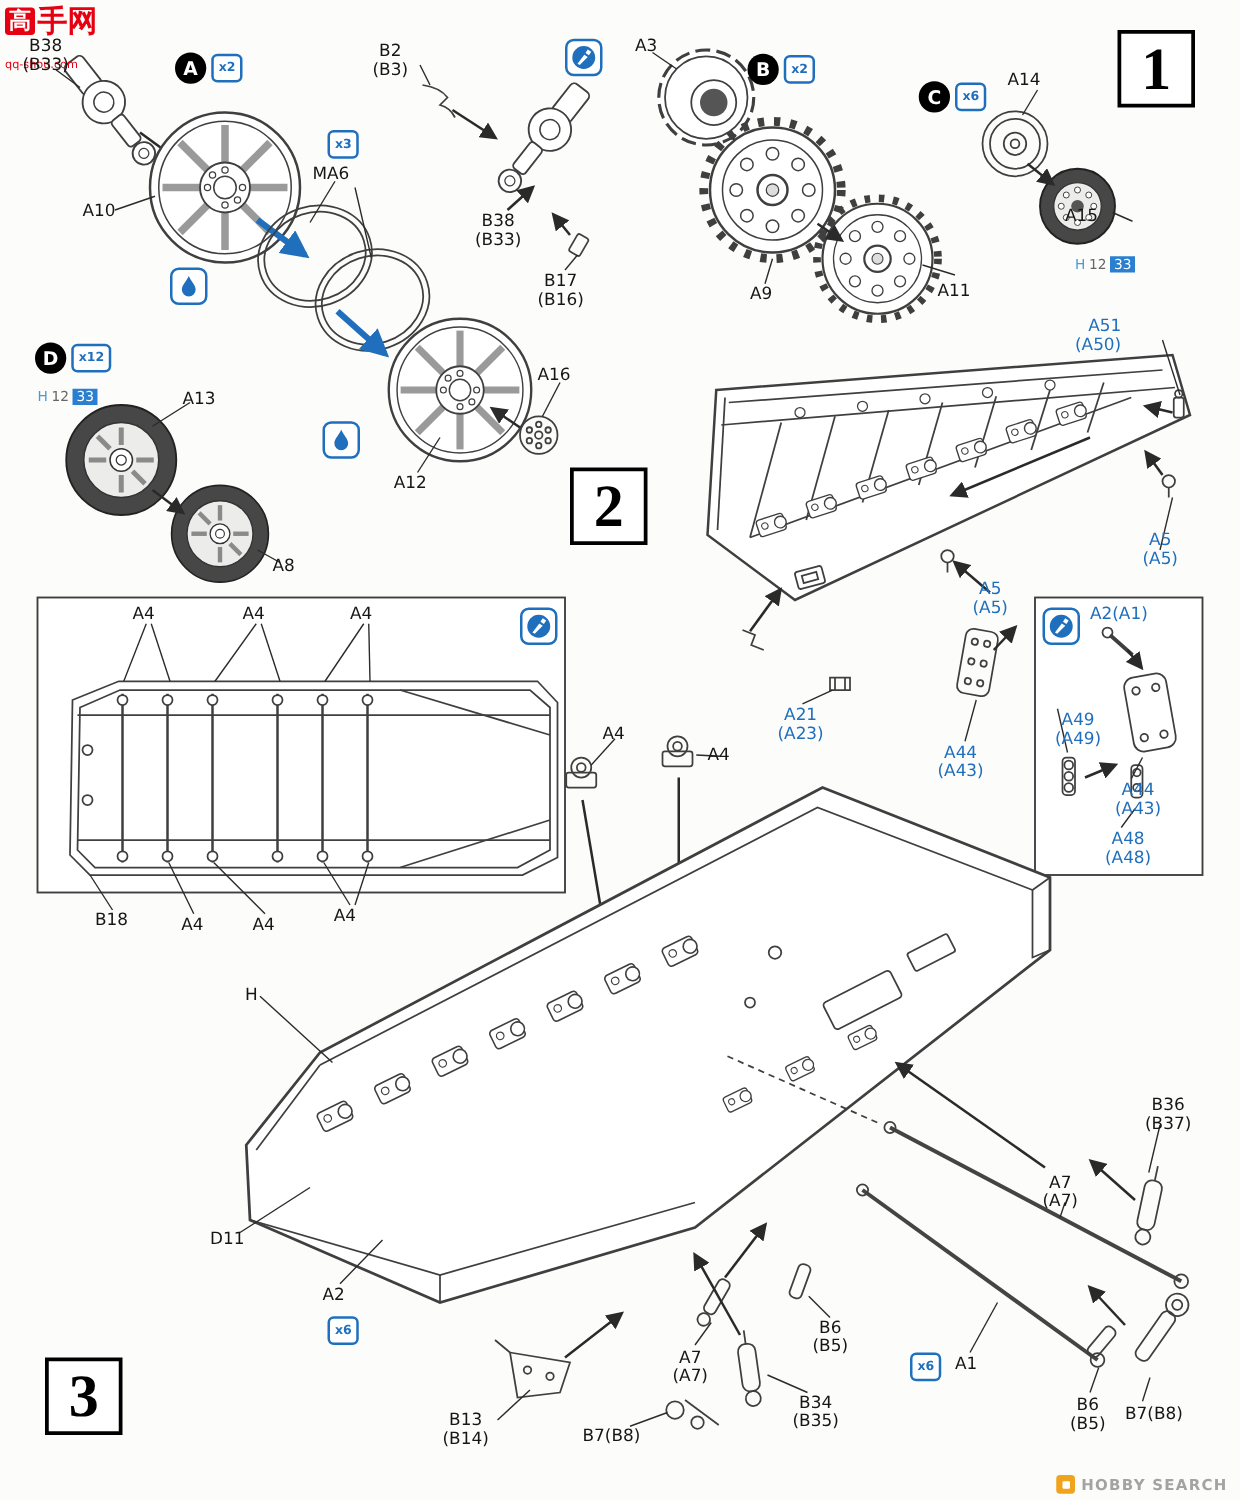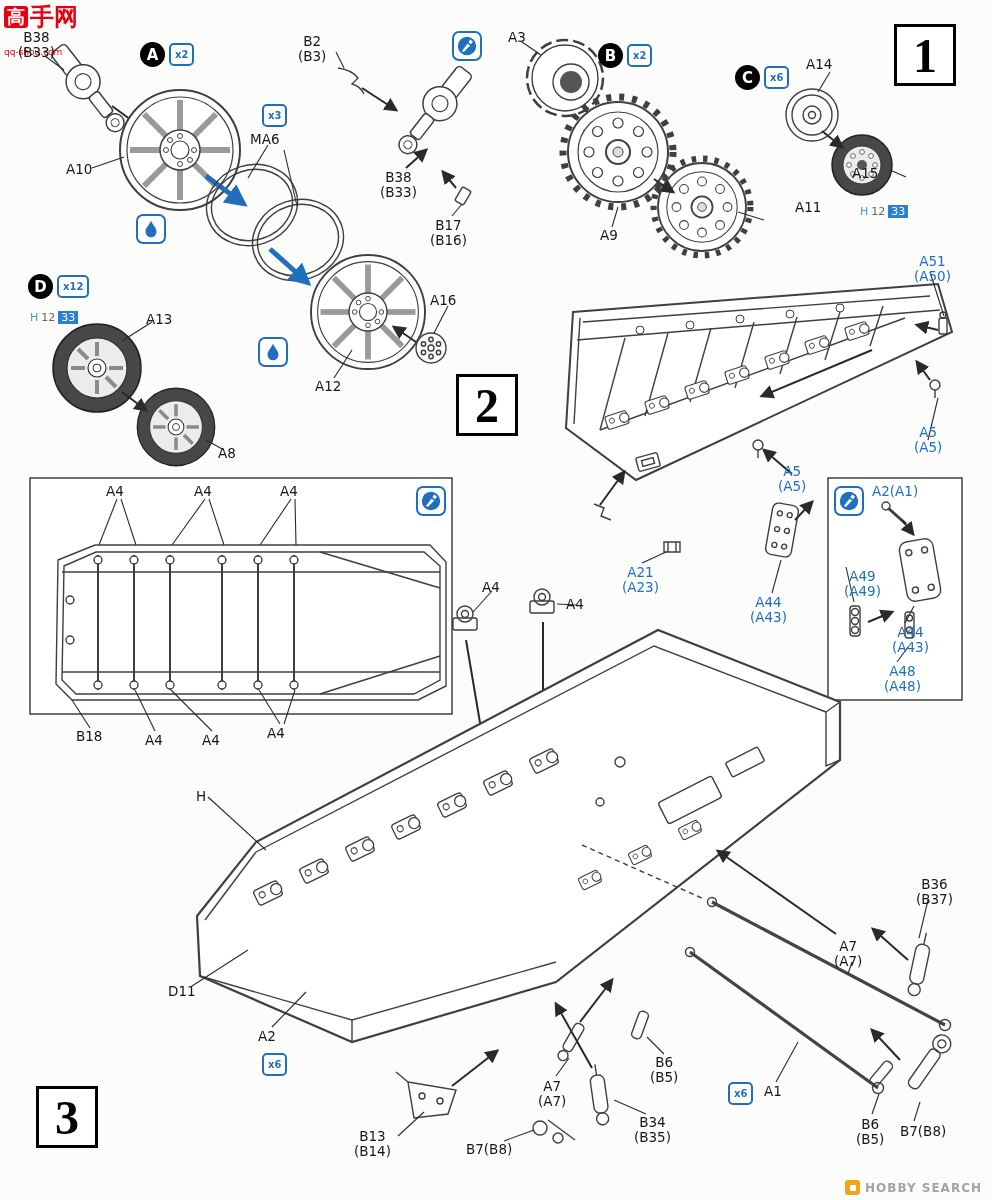--- a/index.html
+++ b/index.html
@@ -585,29 +585,29 @@
 <div class="lbl" style="left:66px;top:162px;">A10</div>
 <div class="lbl" style="left:250px;top:132px;">MA6</div>
 <div class="lbl" style="left:298px;top:34px;">B2
 (B3)</div>
 <div class="lbl" style="left:380px;top:170px;">B38
 (B33)</div>
 <div class="lbl" style="left:430px;top:218px;">B17
 (B16)</div>
 <div class="lbl" style="left:508px;top:30px;">A3</div>
 <div class="lbl" style="left:600px;top:228px;">A9</div>
-<div class="lbl" style="left:750px;top:200px;margin-left:45px;">A11</div>
+<div class="lbl" style="left:750px;top:226px;">A11</div>
 <div class="lbl" style="left:806px;top:57px;">A14</div>
 <div class="lbl" style="left:852px;top:166px;">A15</div>
 <div class="lbl" style="left:146px;top:312px;">A13</div>
 <div class="lbl" style="left:218px;top:446px;">A8</div>
 <div class="lbl" style="left:430px;top:293px;">A16</div>
 <div class="lbl" style="left:315px;top:379px;">A12</div>
 
-<div class="lbl blue" style="left:914px;top:254px;">A51
+<div class="lbl blue" style="left:860px;top:254px;text-align:right;">A51
 (A50)</div>
 <div class="lbl blue" style="left:914px;top:425px;">A5
 (A5)</div>
 <div class="lbl blue" style="left:778px;top:464px;">A5
 (A5)</div>
 <div class="lbl blue" style="left:622px;top:565px;">A21
 (A23)</div>
 <div class="lbl blue" style="left:750px;top:595px;">A44
 (A43)</div>
 <div class="lbl blue" style="left:872px;top:484px;">A2(A1)</div>

